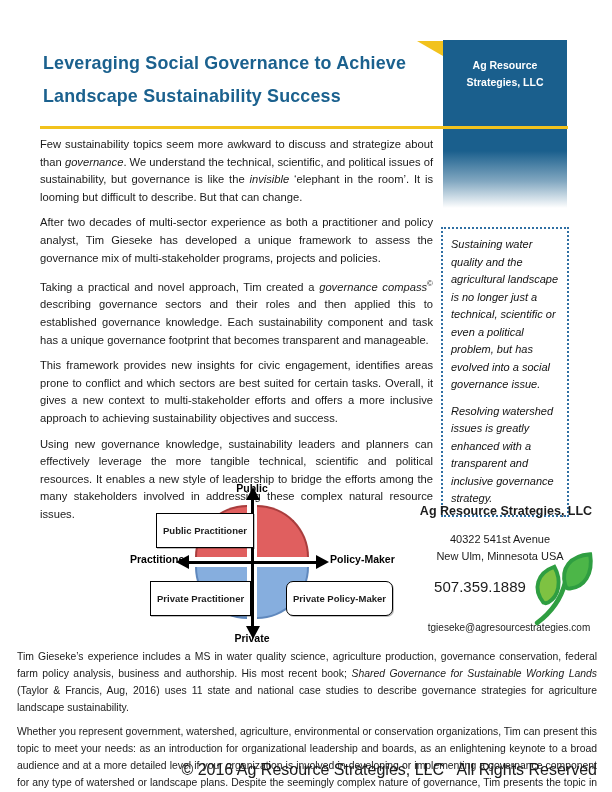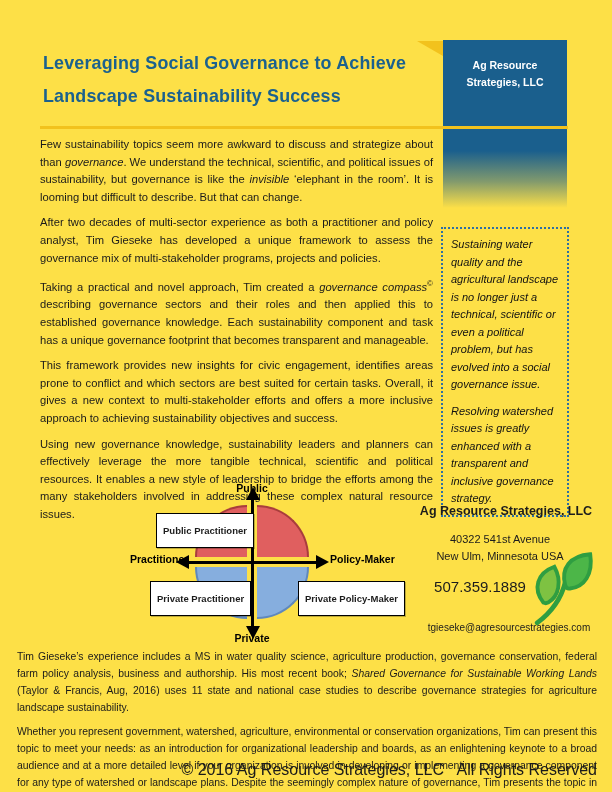--- a/index.html
+++ b/index.html
@@ -1,20 +1,20 @@
 <!DOCTYPE html>
 <html><head>
 <meta charset="utf-8">
 <style>
   * { margin:0; padding:0; box-sizing:border-box; }
   html,body { background:#e8e8e8; }
   body { font-family:"Liberation Sans", sans-serif; }
   .page {
     position:relative; width:612px; height:792px; margin:0 auto;
-    background:#fde047; overflow:hidden; color:#1c1c1c;
+    background:#ffffff; overflow:hidden; color:#1c1c1c;
   }
 
   
   .title {
     position:absolute; left:43px; top:46px; width:420px;
     font-size:19px; font-weight:bold; line-height:33px;
     color:#1b618e; transform:scaleX(0.94); transform-origin:0 0;
     letter-spacing:0.2px;
   }
   .title span { display:block; }
@@ -90,21 +90,21 @@
   .ah.up    { left:115.5px; top:5px;   border-left:7px solid transparent; border-right:7px solid transparent; border-bottom:13px solid #000; }
   .ah.down  { left:115.5px; top:144px; border-left:7px solid transparent; border-right:7px solid transparent; border-top:13px solid #000; }
   .qbox {
     position:absolute; z-index:3; background:#ffffff; border:1px solid #000;
     font-size:9.5px; font-weight:bold; padding:11px 6px; white-space:nowrap;
     box-shadow:1px 1px 0 rgba(0,0,0,0.25);
   }
   .qbox.tl { left:26px;  top:31px; }
   .qbox.tr { left:146px; top:34px; }
   .qbox.bl { left:20px;  top:99px; }
-  .qbox.br { left:168px; top:99px; }
+  .qbox.br { left:156px; top:99px;border-radius:7px; }
 
   
   .footer-col {
     position:absolute; left:17px; top:648px; width:580px;
     font-size:10.4px; line-height:17px; text-align:justify; color:#1a1a1a;
   }
   .footer-col p + p { margin-top:7px; }
   .copyright {
     position:absolute; right:15px; top:761px; font-size:16px;
     white-space:pre-wrap; color:#1a1a1a;

